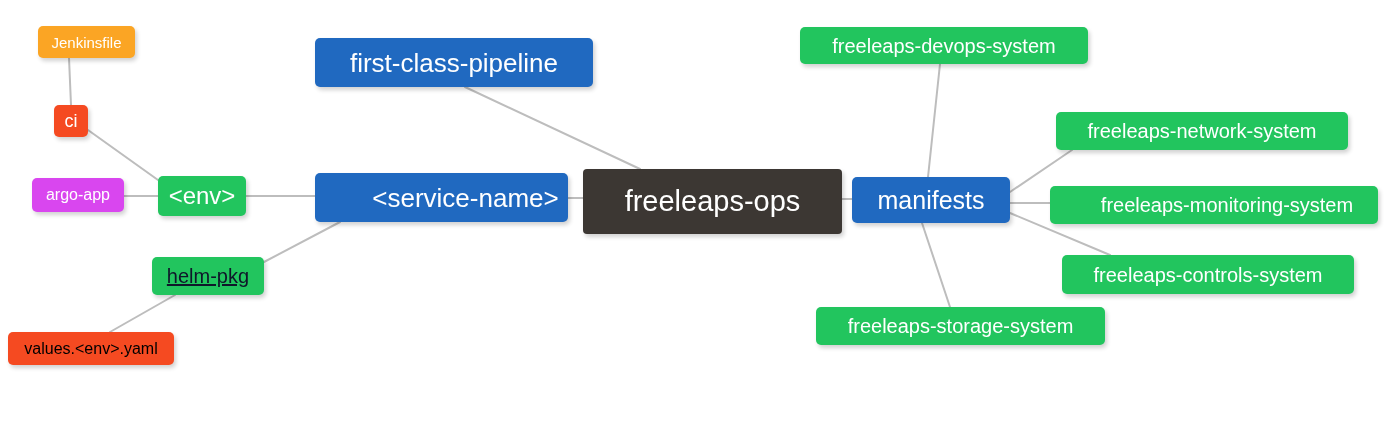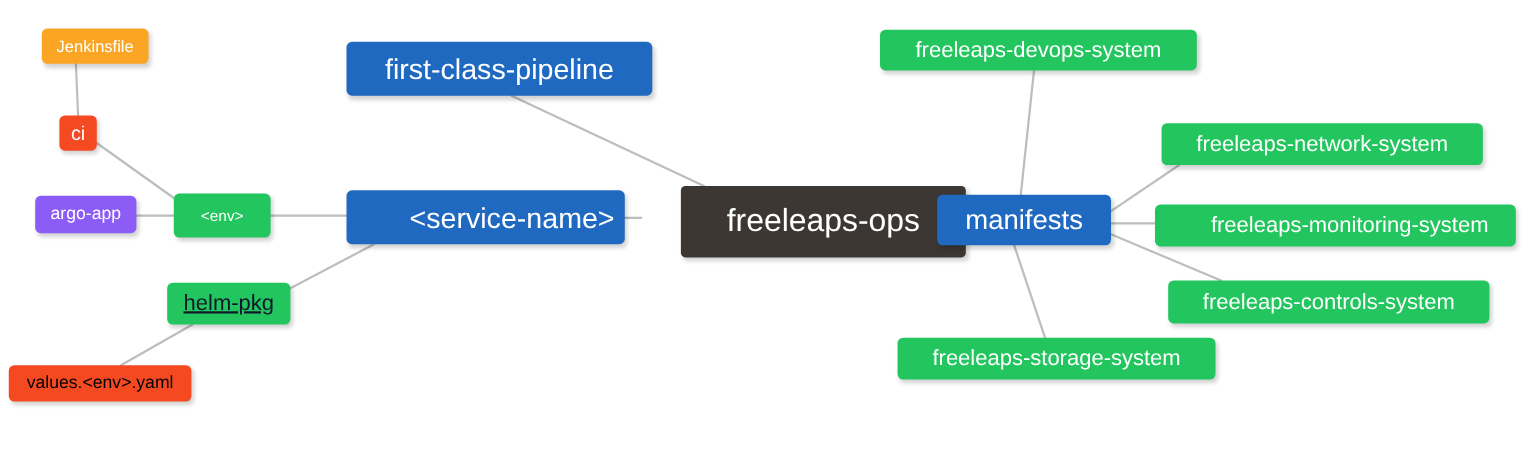--- a/index.html
+++ b/index.html
@@ -64,39 +64,39 @@
       <line x1="922" y1="223" x2="950" y2="307" stroke="#bdbdbd" stroke-width="2" stroke-linecap="round"></line>
     </svg>
 
   <div id="node-layer">
       <div class="node" style="left: 20px; top: 26px; width: 97px; height: 32px; background: rgb(251, 165, 36); border-radius: 5px; margin-left: 18px;">
         <span class="node-label" style="font-size: 15px; color: rgb(255, 255, 255);">Jenkinsfile</span>
       </div>
       <div class="node" style="left: 54px; top: 105px; width: 34px; height: 32px; background: rgb(245, 74, 33); border-radius: 5px;">
         <span class="node-label" style="font-size: 18px; color: rgb(255, 255, 255);">ci</span>
       </div>
-      <div class="node" style="left: 32px; top: 178px; width: 92px; height: 34px; background: #8b5cf6; border-radius: 5px;">
+      <div class="node" style="left: 32px; top: 178px; width: 92px; height: 34px; background: #d946ef; border-radius: 5px;">
         <span class="node-label" style="font-size: 16px; color: rgb(255, 255, 255);">argo-app</span>
       </div>
       <div class="node" style="left: 158px; top: 176px; width: 88px; height: 40px; background: rgb(34, 197, 94); border-radius: 5px;">
-        <span class="node-label" style="font-size: 14px; color: rgb(255, 255, 255);">&lt;env&gt;</span>
+        <span class="node-label" style="font-size: 24px; color: rgb(255, 255, 255);">&lt;env&gt;</span>
       </div>
       <div class="node" style="left: 152px; top: 257px; width: 112px; height: 38px; background: rgb(34, 197, 94); border-radius: 5px;">
         <span class="node-label" style="font-size: 20px; color: #0f172a; text-decoration: underline;">helm-pkg</span>
       </div>
       <div class="node" style="left: 8px; top: 332px; width: 166px; height: 33px; background: rgb(245, 74, 33); border-radius: 5px;">
         <span class="node-label" style="font-size: 16px; color: #000000;">values.&lt;env&gt;.yaml</span>
       </div>
       <div class="node" style="left: 315px; top: 38px; width: 278px; height: 49px; background: rgb(32, 105, 192); border-radius: 5px;">
         <span class="node-label" style="font-size: 26px; color: rgb(255, 255, 255);">first-class-pipeline</span>
       </div>
       <div class="node" style="left: 315px; top: 173px; width: 253px; height: 49px; background: rgb(32, 105, 192); border-radius: 5px; padding-left: 48px;">
         <span class="node-label" style="font-size: 26px; color: rgb(255, 255, 255);">&lt;service-name&gt;</span>
       </div>
-      <div class="node" style="left: 583px; top: 169px; width: 259px; height: 65px; background: rgb(60, 55, 51); border-radius: 4px; margin-left: 36px;">
+      <div class="node" style="left: 583px; top: 169px; width: 259px; height: 65px; background: rgb(60, 55, 51); border-radius: 4px;">
         <span class="node-label" style="font-size: 29px; color: rgb(255, 255, 255);">freeleaps-ops</span>
       </div>
       <div class="node" style="left: 852px; top: 177px; width: 158px; height: 46px; background: rgb(32, 105, 192); border-radius: 5px;">
         <span class="node-label" style="font-size: 25px; color: rgb(255, 255, 255);">manifests</span>
       </div>
       <div class="node" style="left: 800px; top: 27px; width: 288px; height: 37px; background: rgb(34, 197, 94); border-radius: 5px;">
         <span class="node-label" style="font-size: 20px; color: rgb(255, 255, 255);">freeleaps-devops-system</span>
       </div>
       <div class="node" style="left: 1056px; top: 112px; width: 292px; height: 38px; background: rgb(34, 197, 94); border-radius: 5px;">
         <span class="node-label" style="font-size: 20px; color: rgb(255, 255, 255);">freeleaps-network-system</span>

